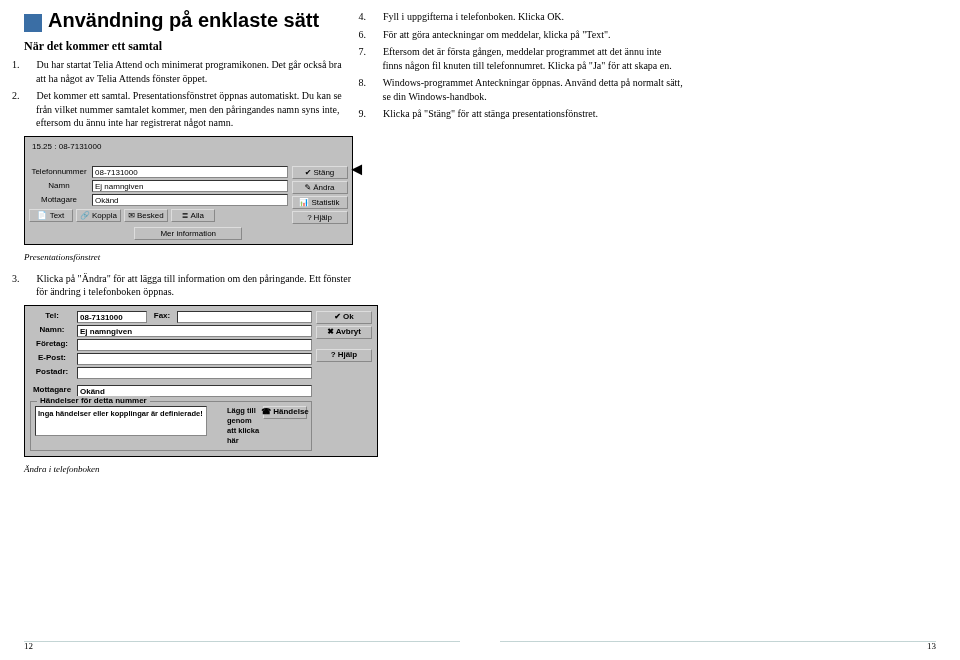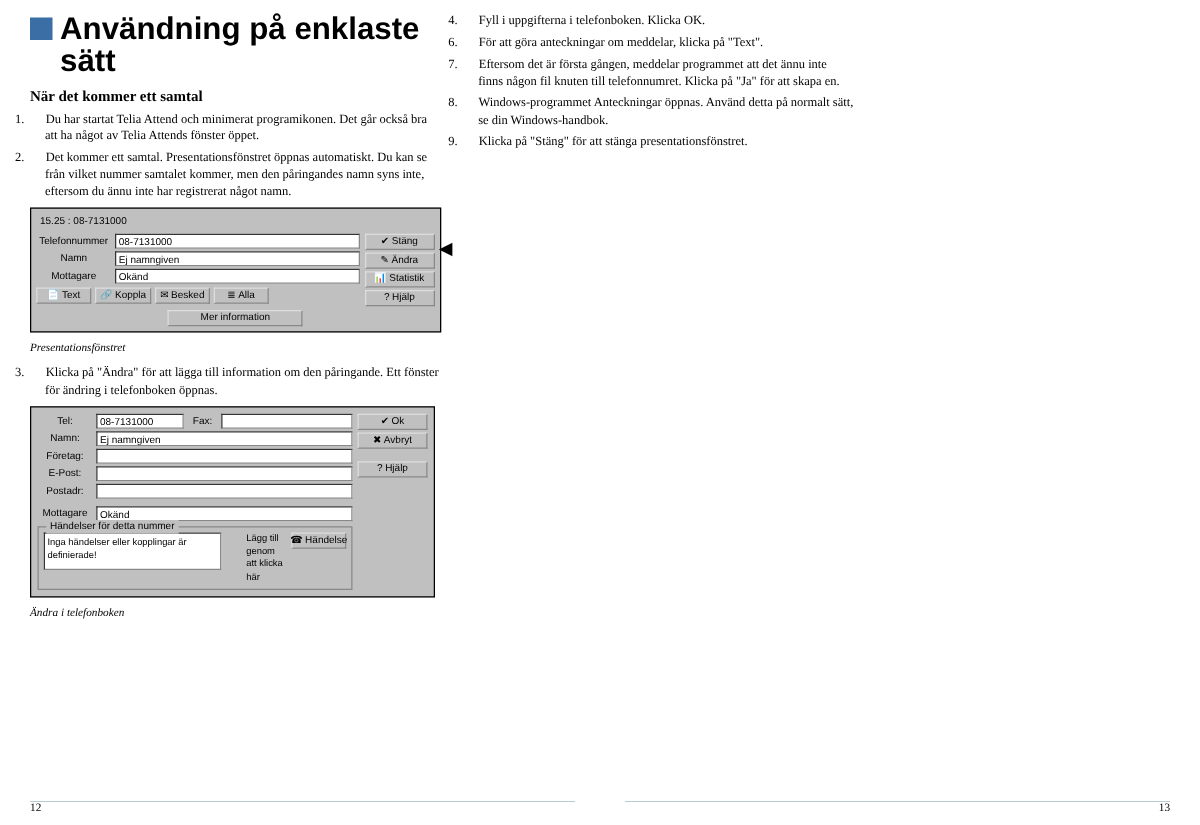--- a/index.html
+++ b/index.html
@@ -21,21 +21,21 @@
   .col {
     flex: 1;
     min-width: 0;
   }
   .col1 { flex: 1.05; }
   .col2 { flex: 1; }
   .col3 { flex: 0.75; }
   h1 {
     font-family: Arial, Helvetica, sans-serif;
     font-weight: 900;
-    font-size: 25px;
+    font-size: 20px;
     line-height: 1.05;
     margin-bottom: 0;
     display: flex;
     align-items: flex-start;
     gap: 6px;
   }
   h1 .sq {
     display: inline-block;
     width: 18px;
     height: 18px;
@@ -60,21 +60,21 @@
     background: #c0c0c0;
     border: 1px solid #000;
     padding: 4px;
     font-family: Arial, sans-serif;
     font-size: 8px;
     margin: 6px 0;
   }
   .dialog-title {
     font-size: 8px;
     padding: 1px 3px;
-    margin-bottom: 3px;
+    margin-bottom: 13px;
   }
   .drow { display: flex; align-items: center; gap: 3px; margin-bottom: 2px; }
   .dlbl { width: 46px; font-size: 8px; text-align: center; }
   .dfield {
     background: #fff;
     border: 1px inset #888;
     height: 12px;
     flex: 1;
     padding: 0 2px;
     font-size: 8px;
@@ -140,21 +140,22 @@
     height: 1px;
     background: linear-gradient(to bottom, #8aa, #fff);
   }
   .dialog2 {
     background: #c0c0c0;
     border: 1px solid #000;
     padding: 5px;
     font-family: Arial, sans-serif;
     font-size: 8px;
     margin: 6px 0;
-    width: 324px;
+    width: 354px;
+    font-weight: bold;
   }
   .dialog2 .dlbl { width: 44px; }
   .group {
     border: 1px solid #888;
     padding: 4px;
     margin-top: 4px;
     position: relative;
   }
   .group-title {
     position: absolute;

